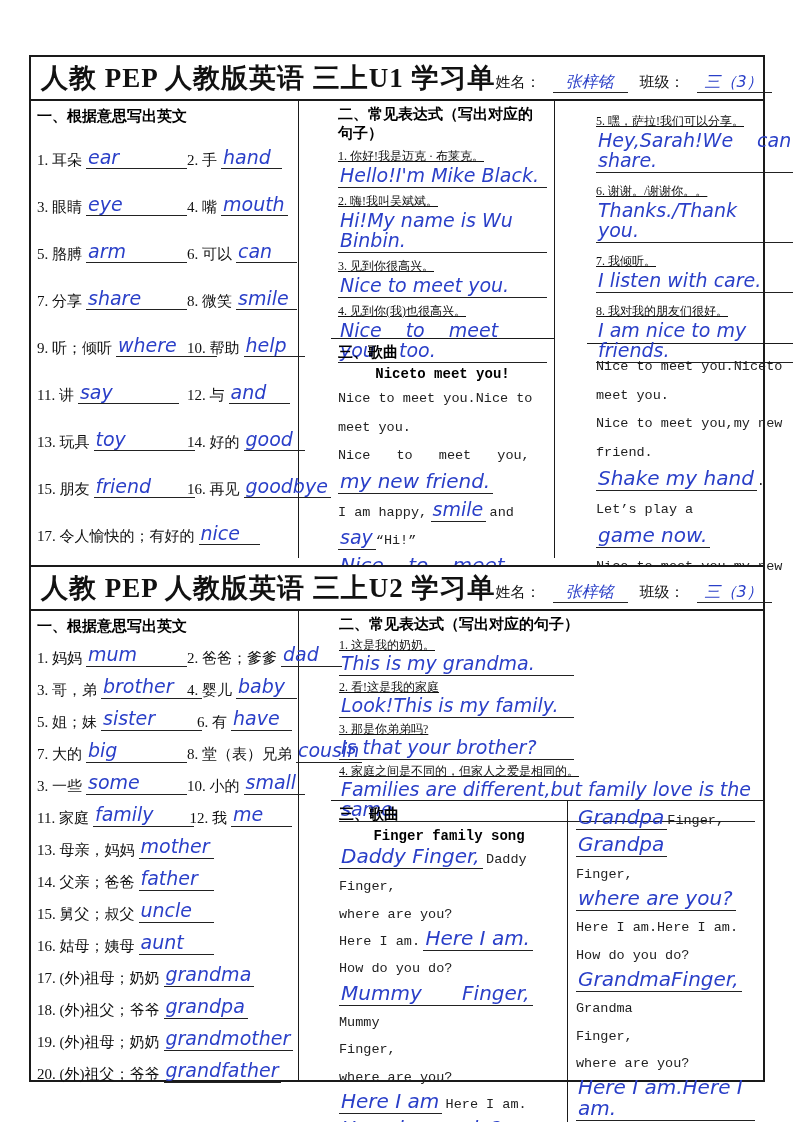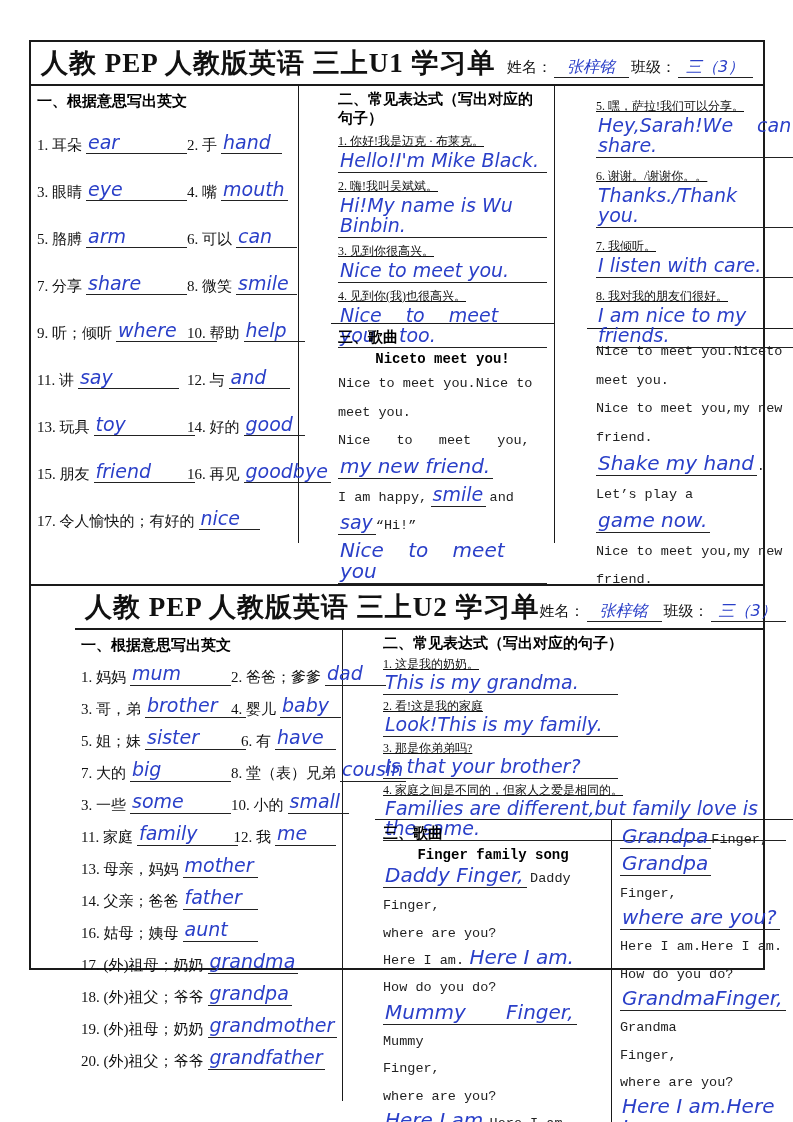--- a/index.html
+++ b/index.html
@@ -2,27 +2,27 @@
 <html><head>
 <meta charset="utf-8">
 <style>
   html,body{margin:0;padding:0;}
   body{
     width:793px;height:1122px;background:#ffffff;position:relative;
     font-family:"Liberation Serif", serif;color:#111;overflow:hidden;
   }
   .sheet{position:absolute;left:29px;width:736px;border:2px solid #1a1a1a;
     box-sizing:border-box;background:#fff;}
-  #sheet-u1{top:40px;height:606px;}
-  #sheet-u2{top:584px;height:386px;padding-left:44px;}
+  #sheet-u1{top:55px;height:606px;}
+  #sheet-u2{top:565px;height:517px;}
 
   .sheet-header{display:flex;align-items:baseline;border-bottom:2px solid #1a1a1a;
     padding:3px 10px 0 10px;height:44px;box-sizing:border-box;}
   .sheet-title{font-size:27px;font-weight:bold;letter-spacing:1px;white-space:nowrap;}
-  .meta{margin-left:auto;font-size:15px;white-space:nowrap;display:flex;align-items:baseline;gap:2px;}
+  .meta{margin-left:auto;font-size:15px;white-space:nowrap;display:flex;align-items:baseline;gap:12px;}
   .hw{font-family:"DejaVu Sans", sans-serif;font-style:italic;color:#2a3fc8;
     font-size:19px;border-bottom:1.6px solid #222;padding:0 3px 1px 2px;line-height:1.05;
     display:inline-block;vertical-align:baseline;}
   .hw.sm{font-size:16px;min-width:70px;text-align:center;}
   .hw.big{font-size:20px;}
 
   .tbody{display:flex;height:457px;gap:32px;}
   #sheet-u2 .tbody{height:471px;}
   .colA{width:268px;border-right:1.5px solid #1a1a1a;padding:4px 6px;box-sizing:border-box;}
   .colB{width:228px;border-right:1.5px solid #1a1a1a;display:flex;flex-direction:column;box-sizing:border-box;}
@@ -311,20 +311,26 @@
       <div class="vrow single">
         <span class="vitem">
             <span class="q">13. 母亲，妈妈</span>
             <span class="hw ansv">mother</span>
           </span>
       </div>
       <div class="vrow single">
         <span class="vitem">
             <span class="q">14. 父亲；爸爸</span>
             <span class="hw ansv">father</span>
+          </span>
+      </div>
+      <div class="vrow single">
+        <span class="vitem">
+            <span class="q">15. 舅父；叔父</span>
+            <span class="hw ansv">uncle</span>
           </span>
       </div>
       <div class="vrow single">
         <span class="vitem">
             <span class="q">16. 姑母；姨母</span>
             <span class="hw ansv">aunt</span>
           </span>
       </div>
       <div class="vrow single">
         <span class="vitem">

